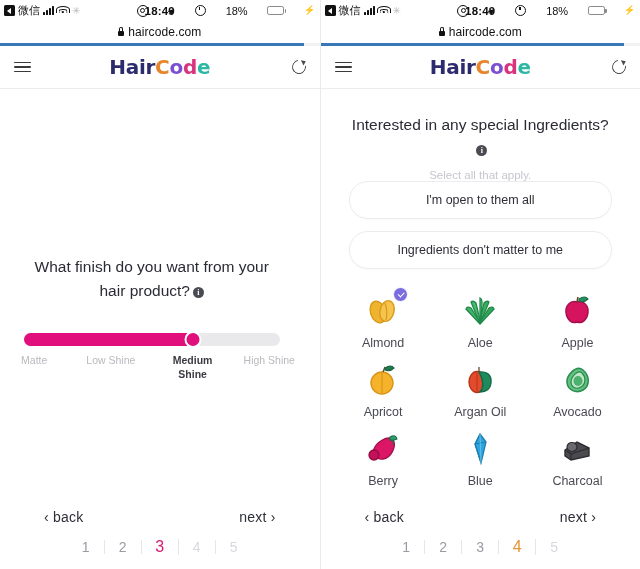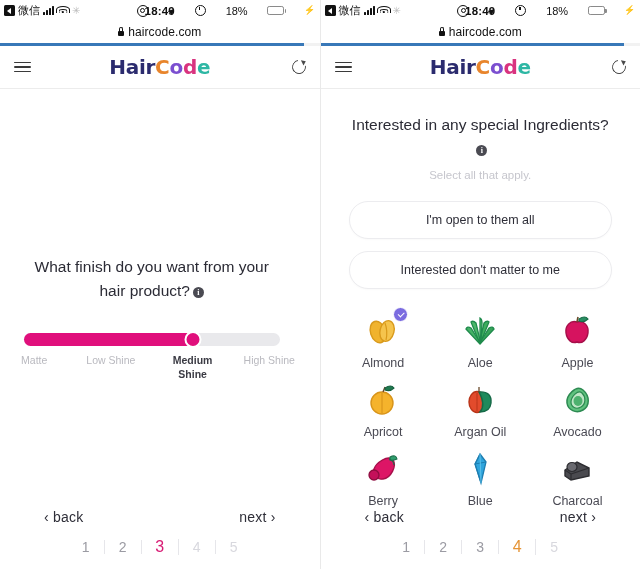--- a/index.html
+++ b/index.html
@@ -345,26 +345,26 @@
         <span style="color:#2b2b6e">Hair</span><span style="color:#e8852c">C</span><span style="color:#7b4fd0">o</span><span style="color:#d9337f">d</span><span style="color:#2eb7a4">e</span>
       </div>
       <div class="refresh"></div>
     </div>
 
     <div class="r-title">
       <span>Interested in any special Ingredients?</span><span class="info-dot">i</span>
     </div>
     <div class="r-sub">Select all that apply.</div>
 
-    <div style="margin-top:20px">
+    <div style="">
       <div class="pill">
           <span>I'm open to them all</span>
         </div>
       <div class="pill">
-          <span>Interested don't matter to me</span>
+          <span>Ingredients don't matter to me</span>
         </div>
     </div>
 
     <div class="grid">
 
       <div class="cell">
         <div class="ico">
           <svg width="40" height="40" viewBox="0 0 40 40">
             <ellipse cx="15" cy="22" rx="7.5" ry="11" fill="#f0b32e" stroke="#d99a1c" stroke-width="1.4" transform="rotate(-18 15 22)"></ellipse>
             <ellipse cx="24" cy="21" rx="7" ry="10.5" fill="#f5c44d" stroke="#d99a1c" stroke-width="1.4" transform="rotate(14 24 21)"></ellipse>

